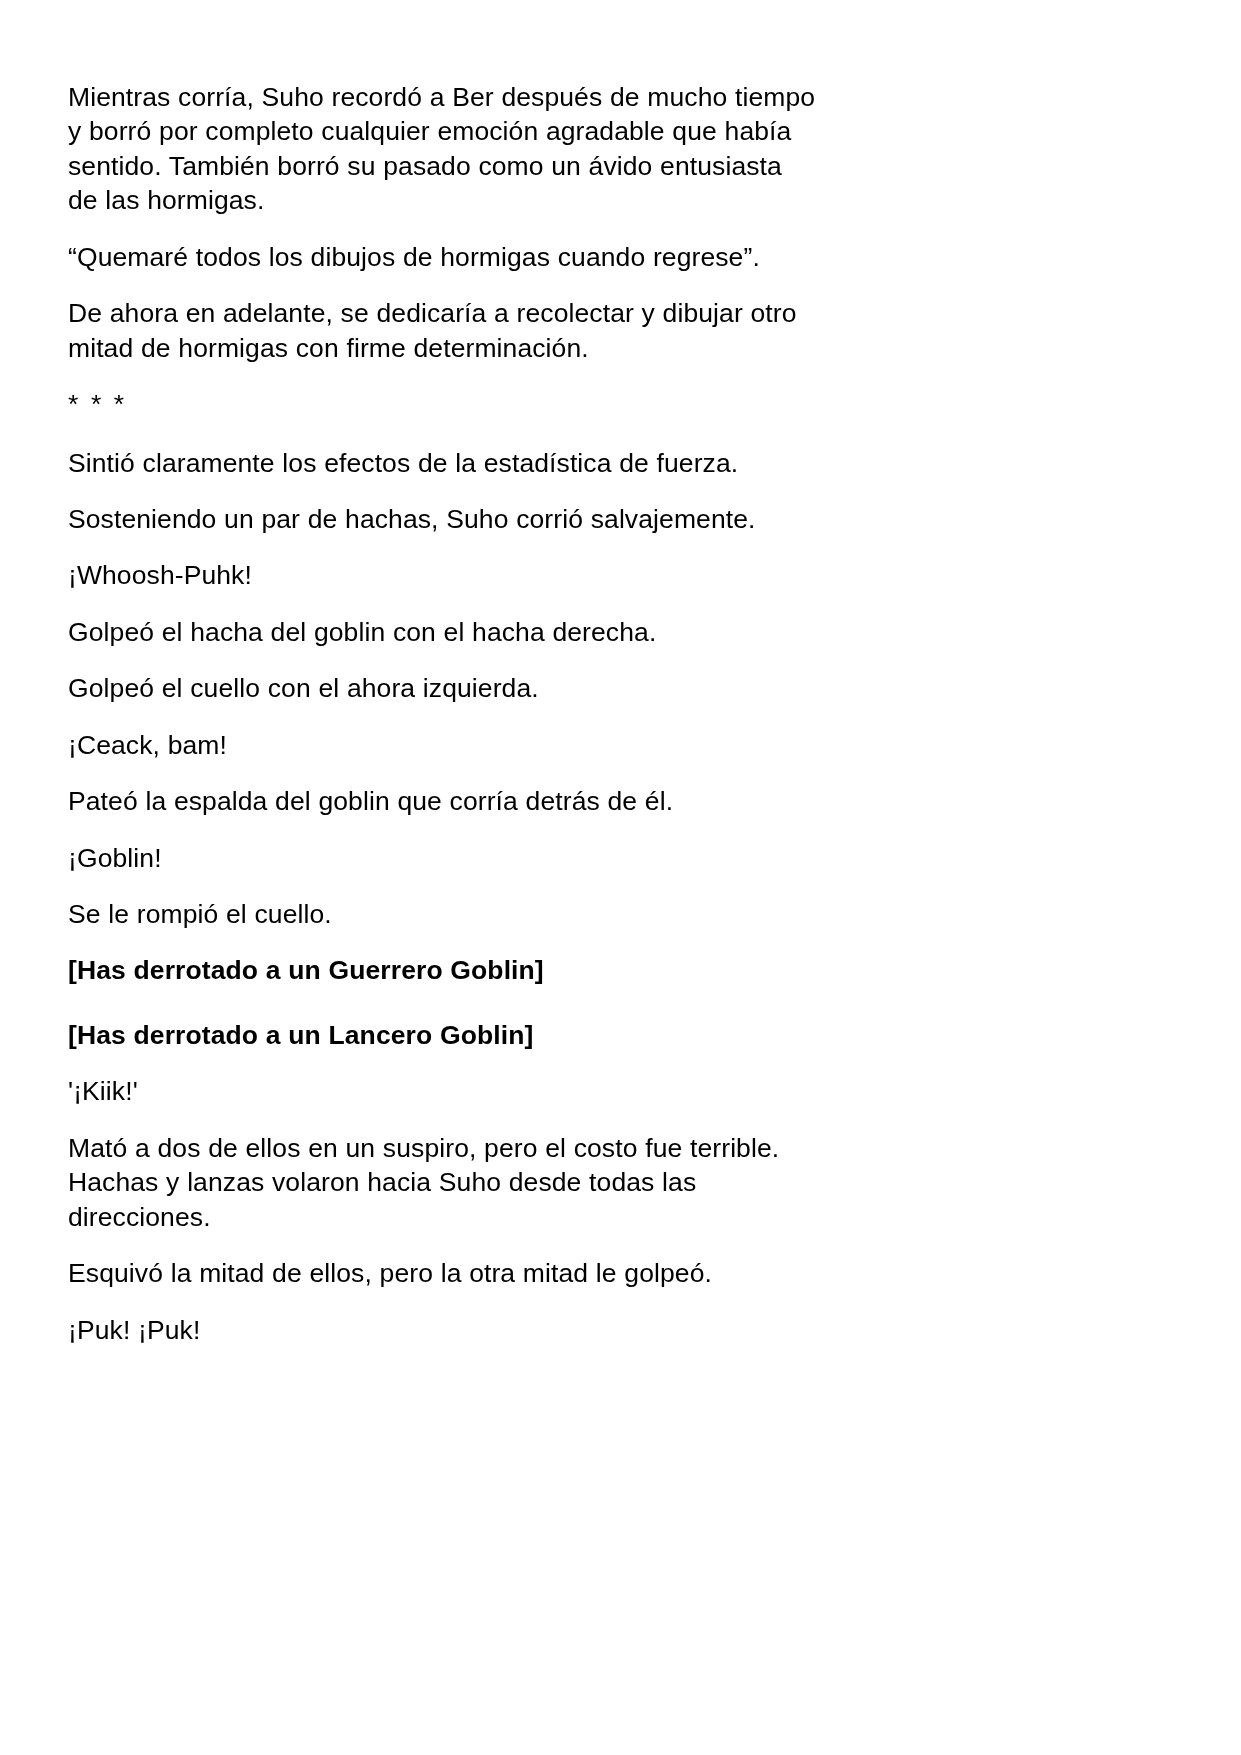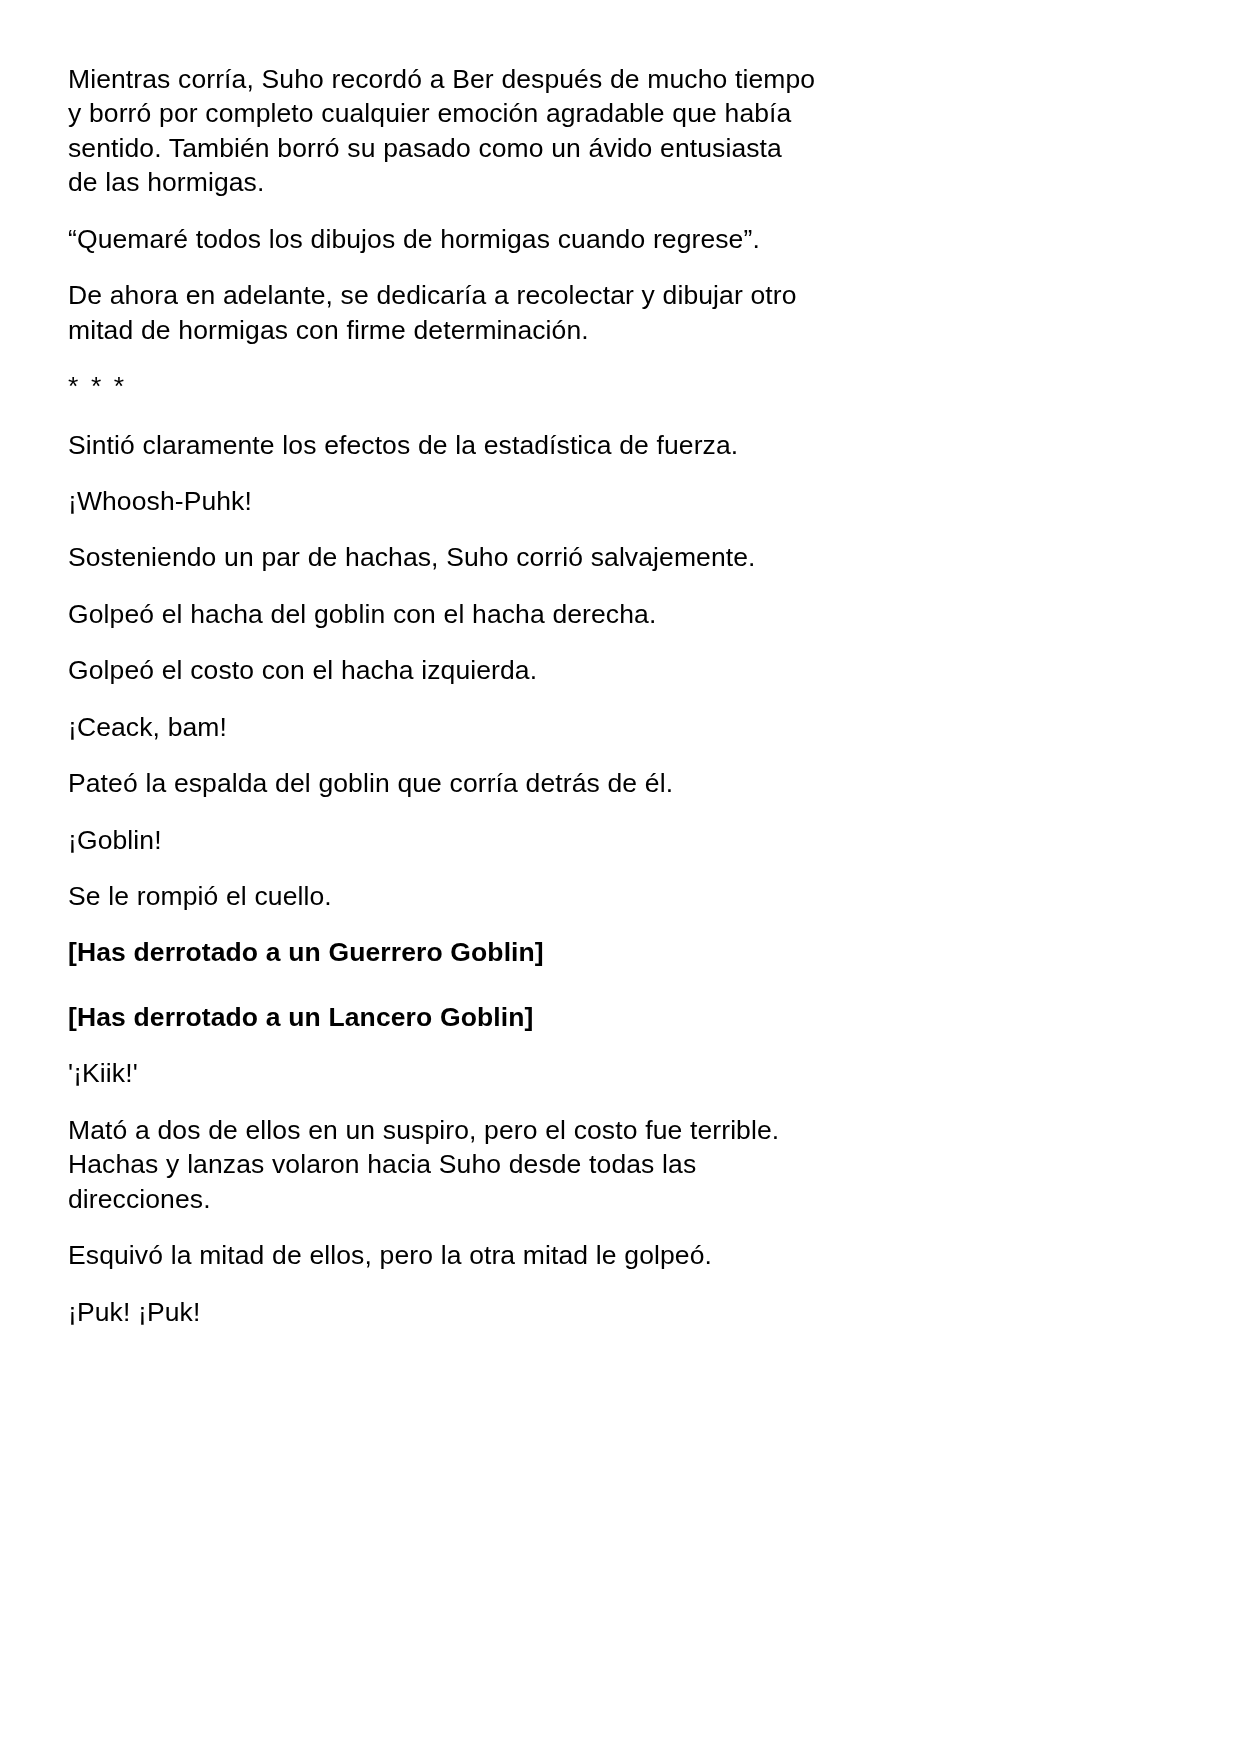--- a/index.html
+++ b/index.html
@@ -11,21 +11,21 @@
     width: 1241px;
     height: 1755px;
     font-family: "Liberation Sans", sans-serif;
     color: #000000;
     -webkit-font-smoothing: antialiased;
   }
   #page {
     box-sizing: border-box;
     width: 988px;
     min-height: 1755px;
-    padding: 62px 170px 40px 68px;
+    padding: 80px 170px 40px 68px;
     background: #ffffff;
   }
   .para {
     font-size: 26.5px;
     line-height: 1.30;
     margin: 0 0 22px 0;
     color: #000000;
     letter-spacing: 0.1px;
     word-spacing: 0.2px;
     font-weight: 400;
@@ -50,28 +50,28 @@
   <p class="para">Mientras corría, Suho recordó a Ber después de mucho tiempo y borró por completo cualquier emoción agradable que había sentido. También borró su pasado como un ávido entusiasta de las hormigas.</p>
 
   <p class="para">“Quemaré todos los dibujos de hormigas cuando regrese”.</p>
 
   <p class="para">De ahora en adelante, se dedicaría a recolectar y dibujar otro mitad de hormigas con firme determinación.</p>
 
   <p class="para sep">* * *</p>
 
   <p class="para">Sintió claramente los efectos de la estadística de fuerza.</p>
 
+  <p class="para">Sosteniendo un par de hachas, Suho corrió salvajemente.</p>
+
   <p class="para">¡Whoosh-Puhk!</p>
-
-  <p class="para">Sosteniendo un par de hachas, Suho corrió salvajemente.</p>
 
   <p class="para">Golpeó el hacha del goblin con el hacha derecha.</p>
 
 
-  <p class="para">Golpeó el costo con el hacha izquierda.</p>
+  <p class="para">Golpeó el cuello con el ahora izquierda.</p>
 
   <p class="para">¡Ceack, bam!</p>
 
   <p class="para">Pateó la espalda del goblin que corría detrás de él.</p>
 
   <p class="para">¡Goblin!</p>
 
   <p class="para">Se le rompió el cuello.</p>
 
   <p class="para sysmsg">[Has derrotado a un Guerrero Goblin]</p>

